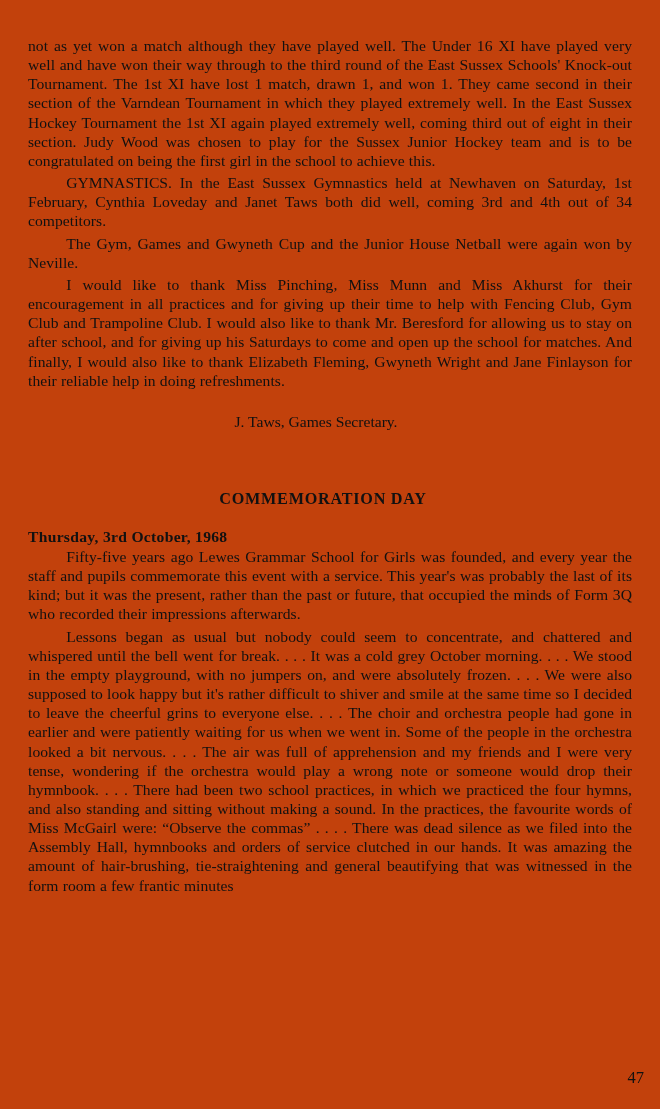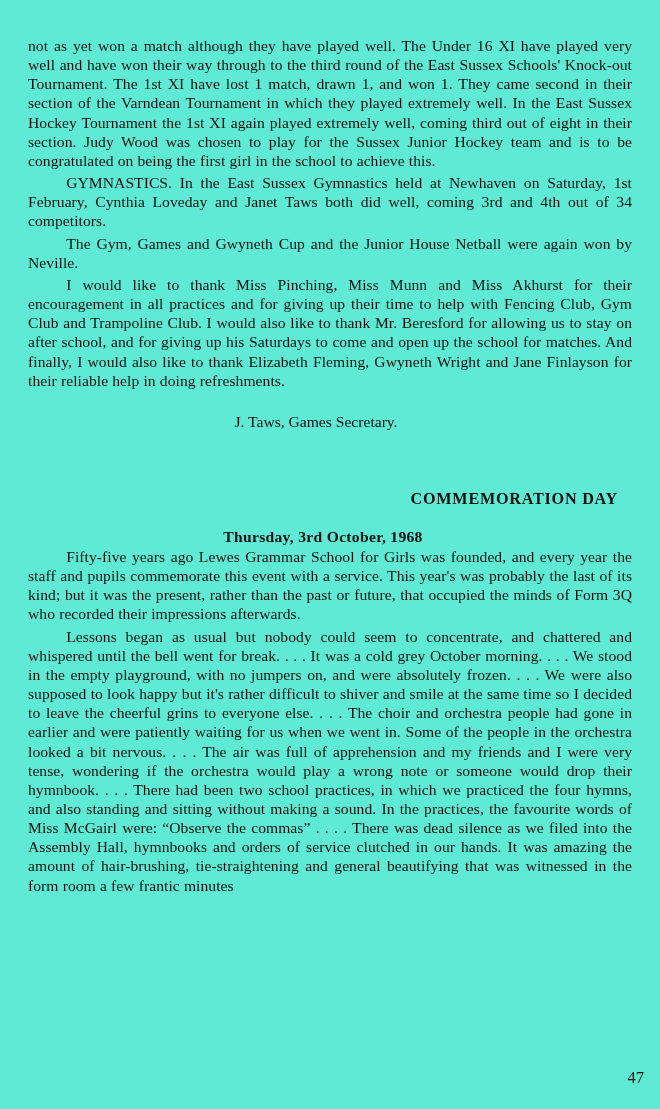--- a/index.html
+++ b/index.html
@@ -15,21 +15,21 @@
     color: #111111;
     overflow: hidden;
     position: relative;
   }
   .page {
     position: absolute;
     left: 0;
     top: 0;
     width: 660px;
     height: 1109px;
-    background: #5eead4;
+    background: #c2410c;
   }
   .column {
     position: absolute;
     left: 28px;
     top: 36px;
     width: 604px;
   }
   p.body-par {
     margin: 0;
     font-size: 15.6px;
@@ -54,31 +54,31 @@
     line-height: 19.15px;
     text-align: center;
     padding-right: 28px;
   }
   h2.section-title {
     margin: 0;
     margin-top: 58px;
     font-size: 16.2px;
     line-height: 20px;
     font-weight: bold;
-    text-align: right;
+    text-align: center;
     letter-spacing: 0.75px;
     padding-right: 14px;
   }
   h3.section-subtitle {
     margin: 0;
     margin-top: 18px;
     font-size: 15.6px;
     line-height: 20px;
     font-weight: bold;
-    text-align: center;
+    text-align: left;
     letter-spacing: 0.3px;
     padding-right: 14px;
   }
   .after-heading {
     margin-top: 27px;
   }
   .page-number {
     position: absolute;
     right: 16px;
     bottom: 22px;

